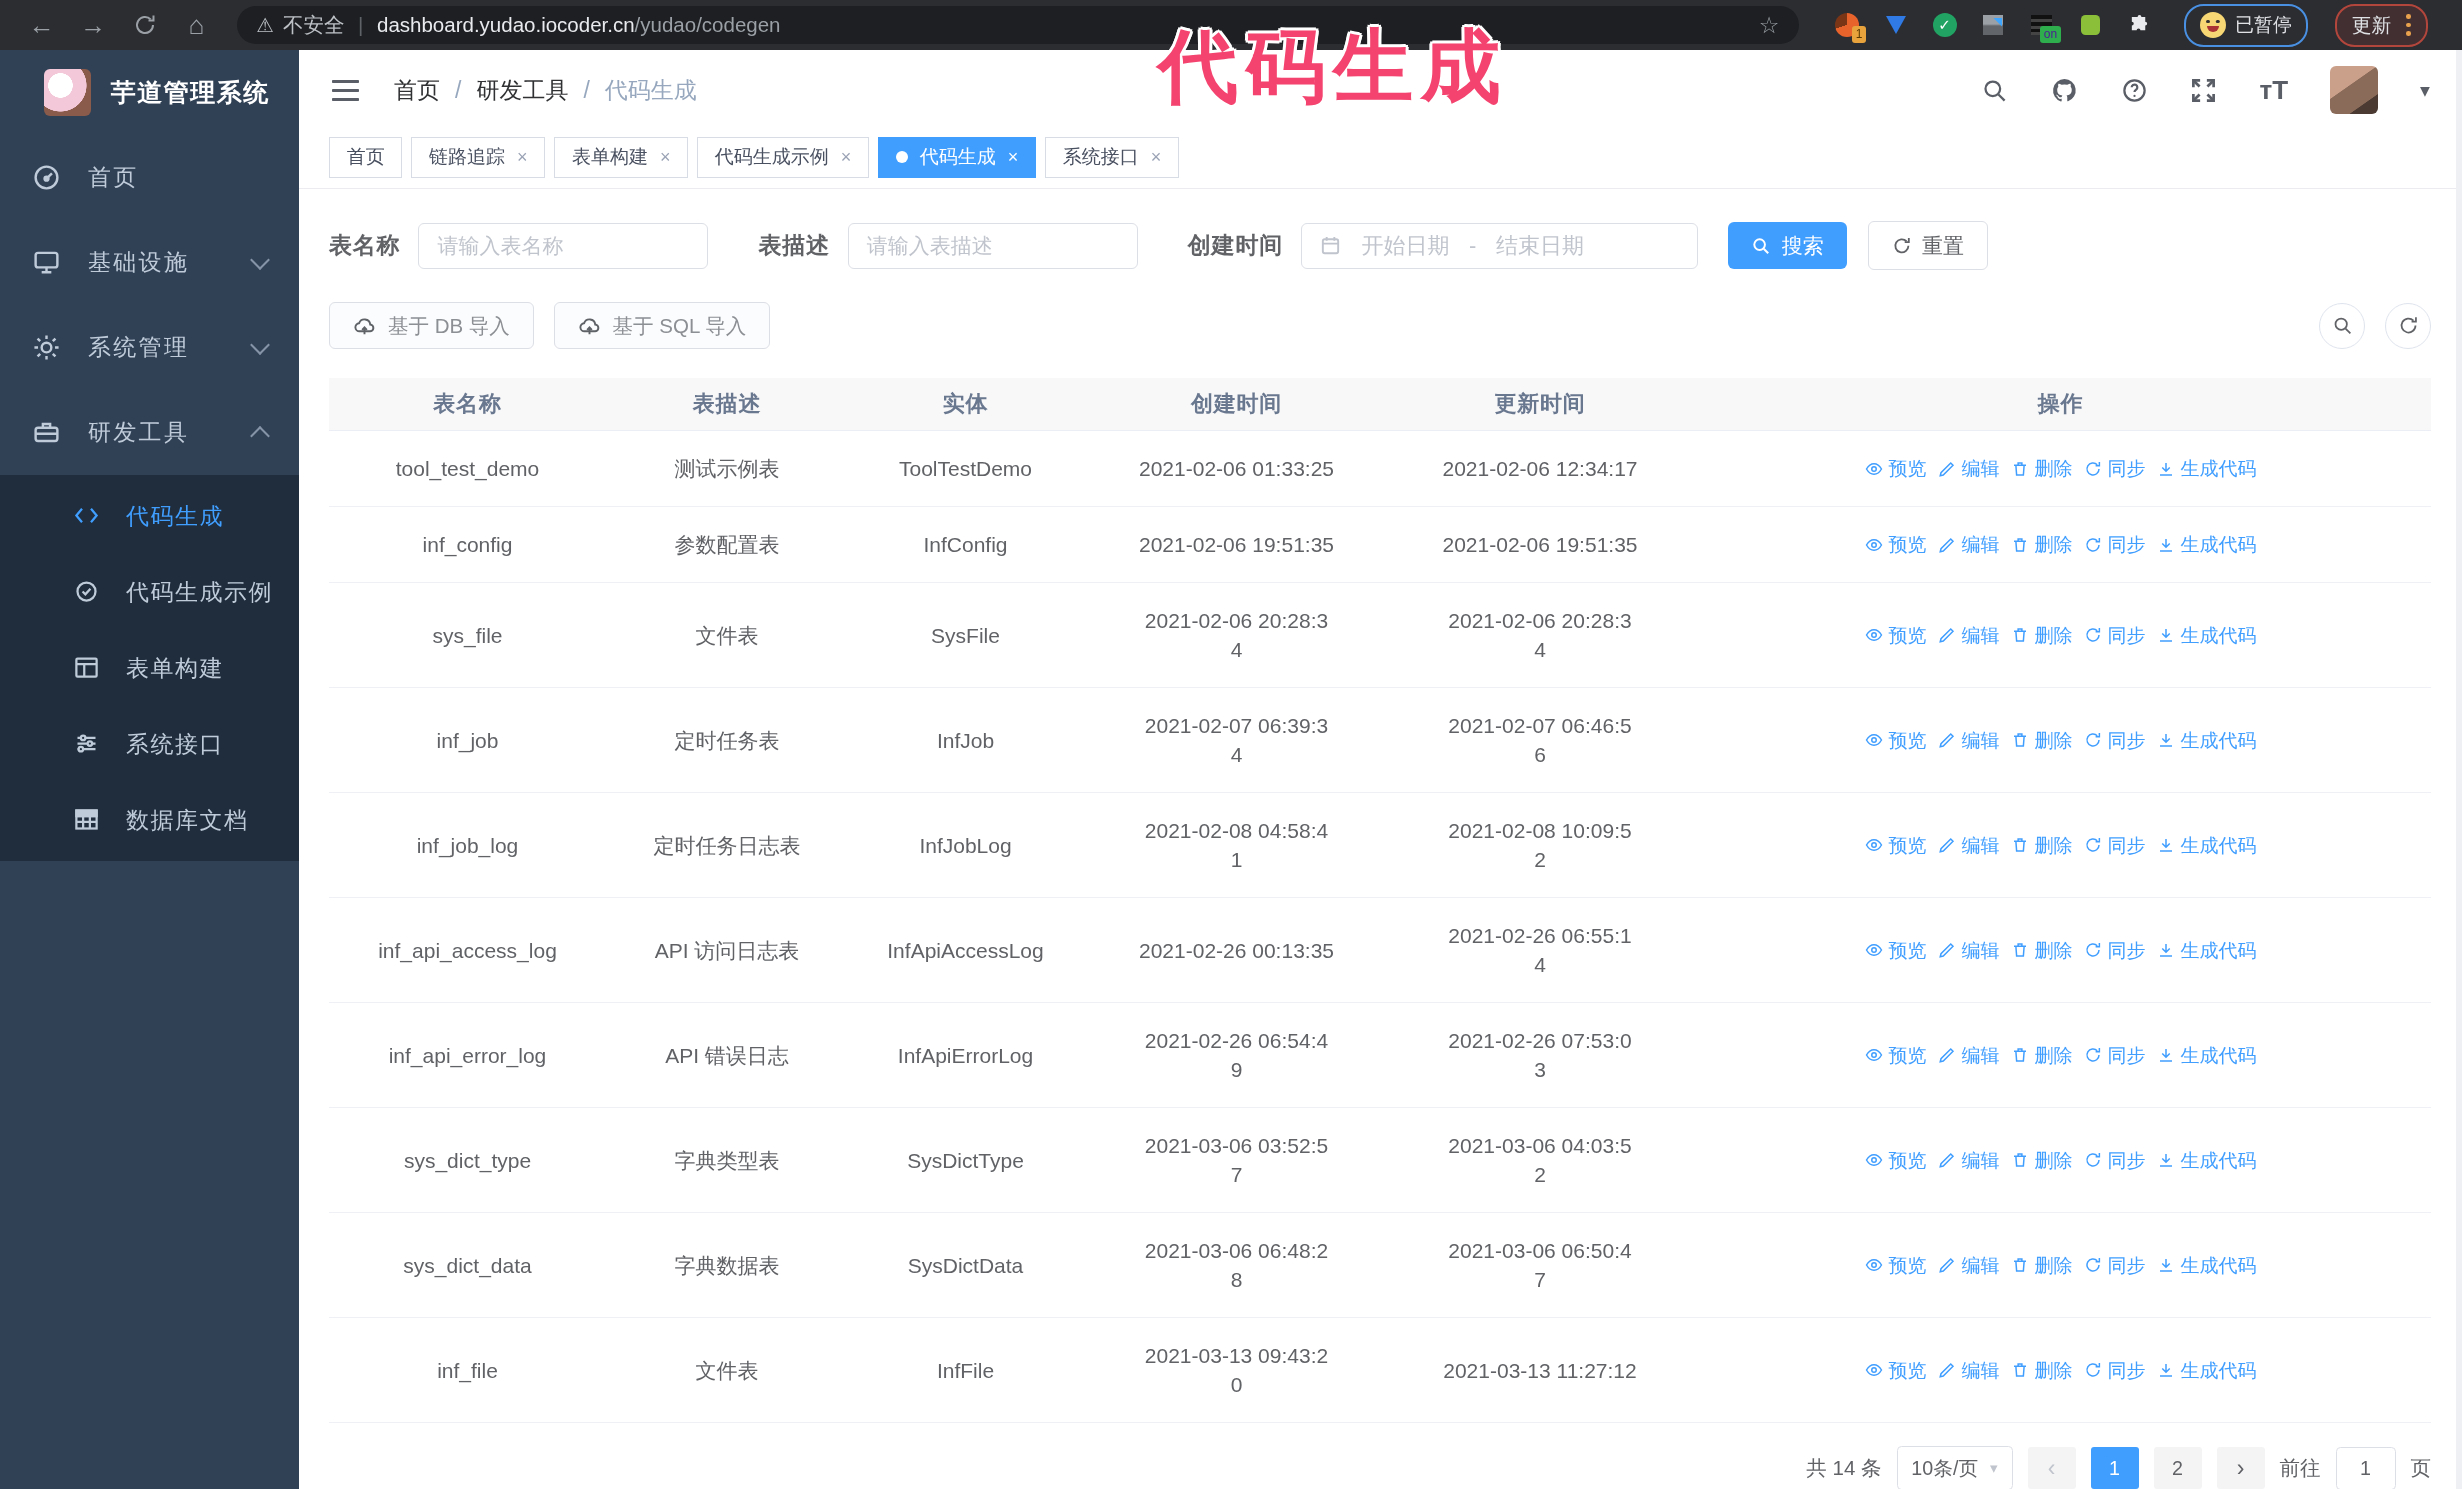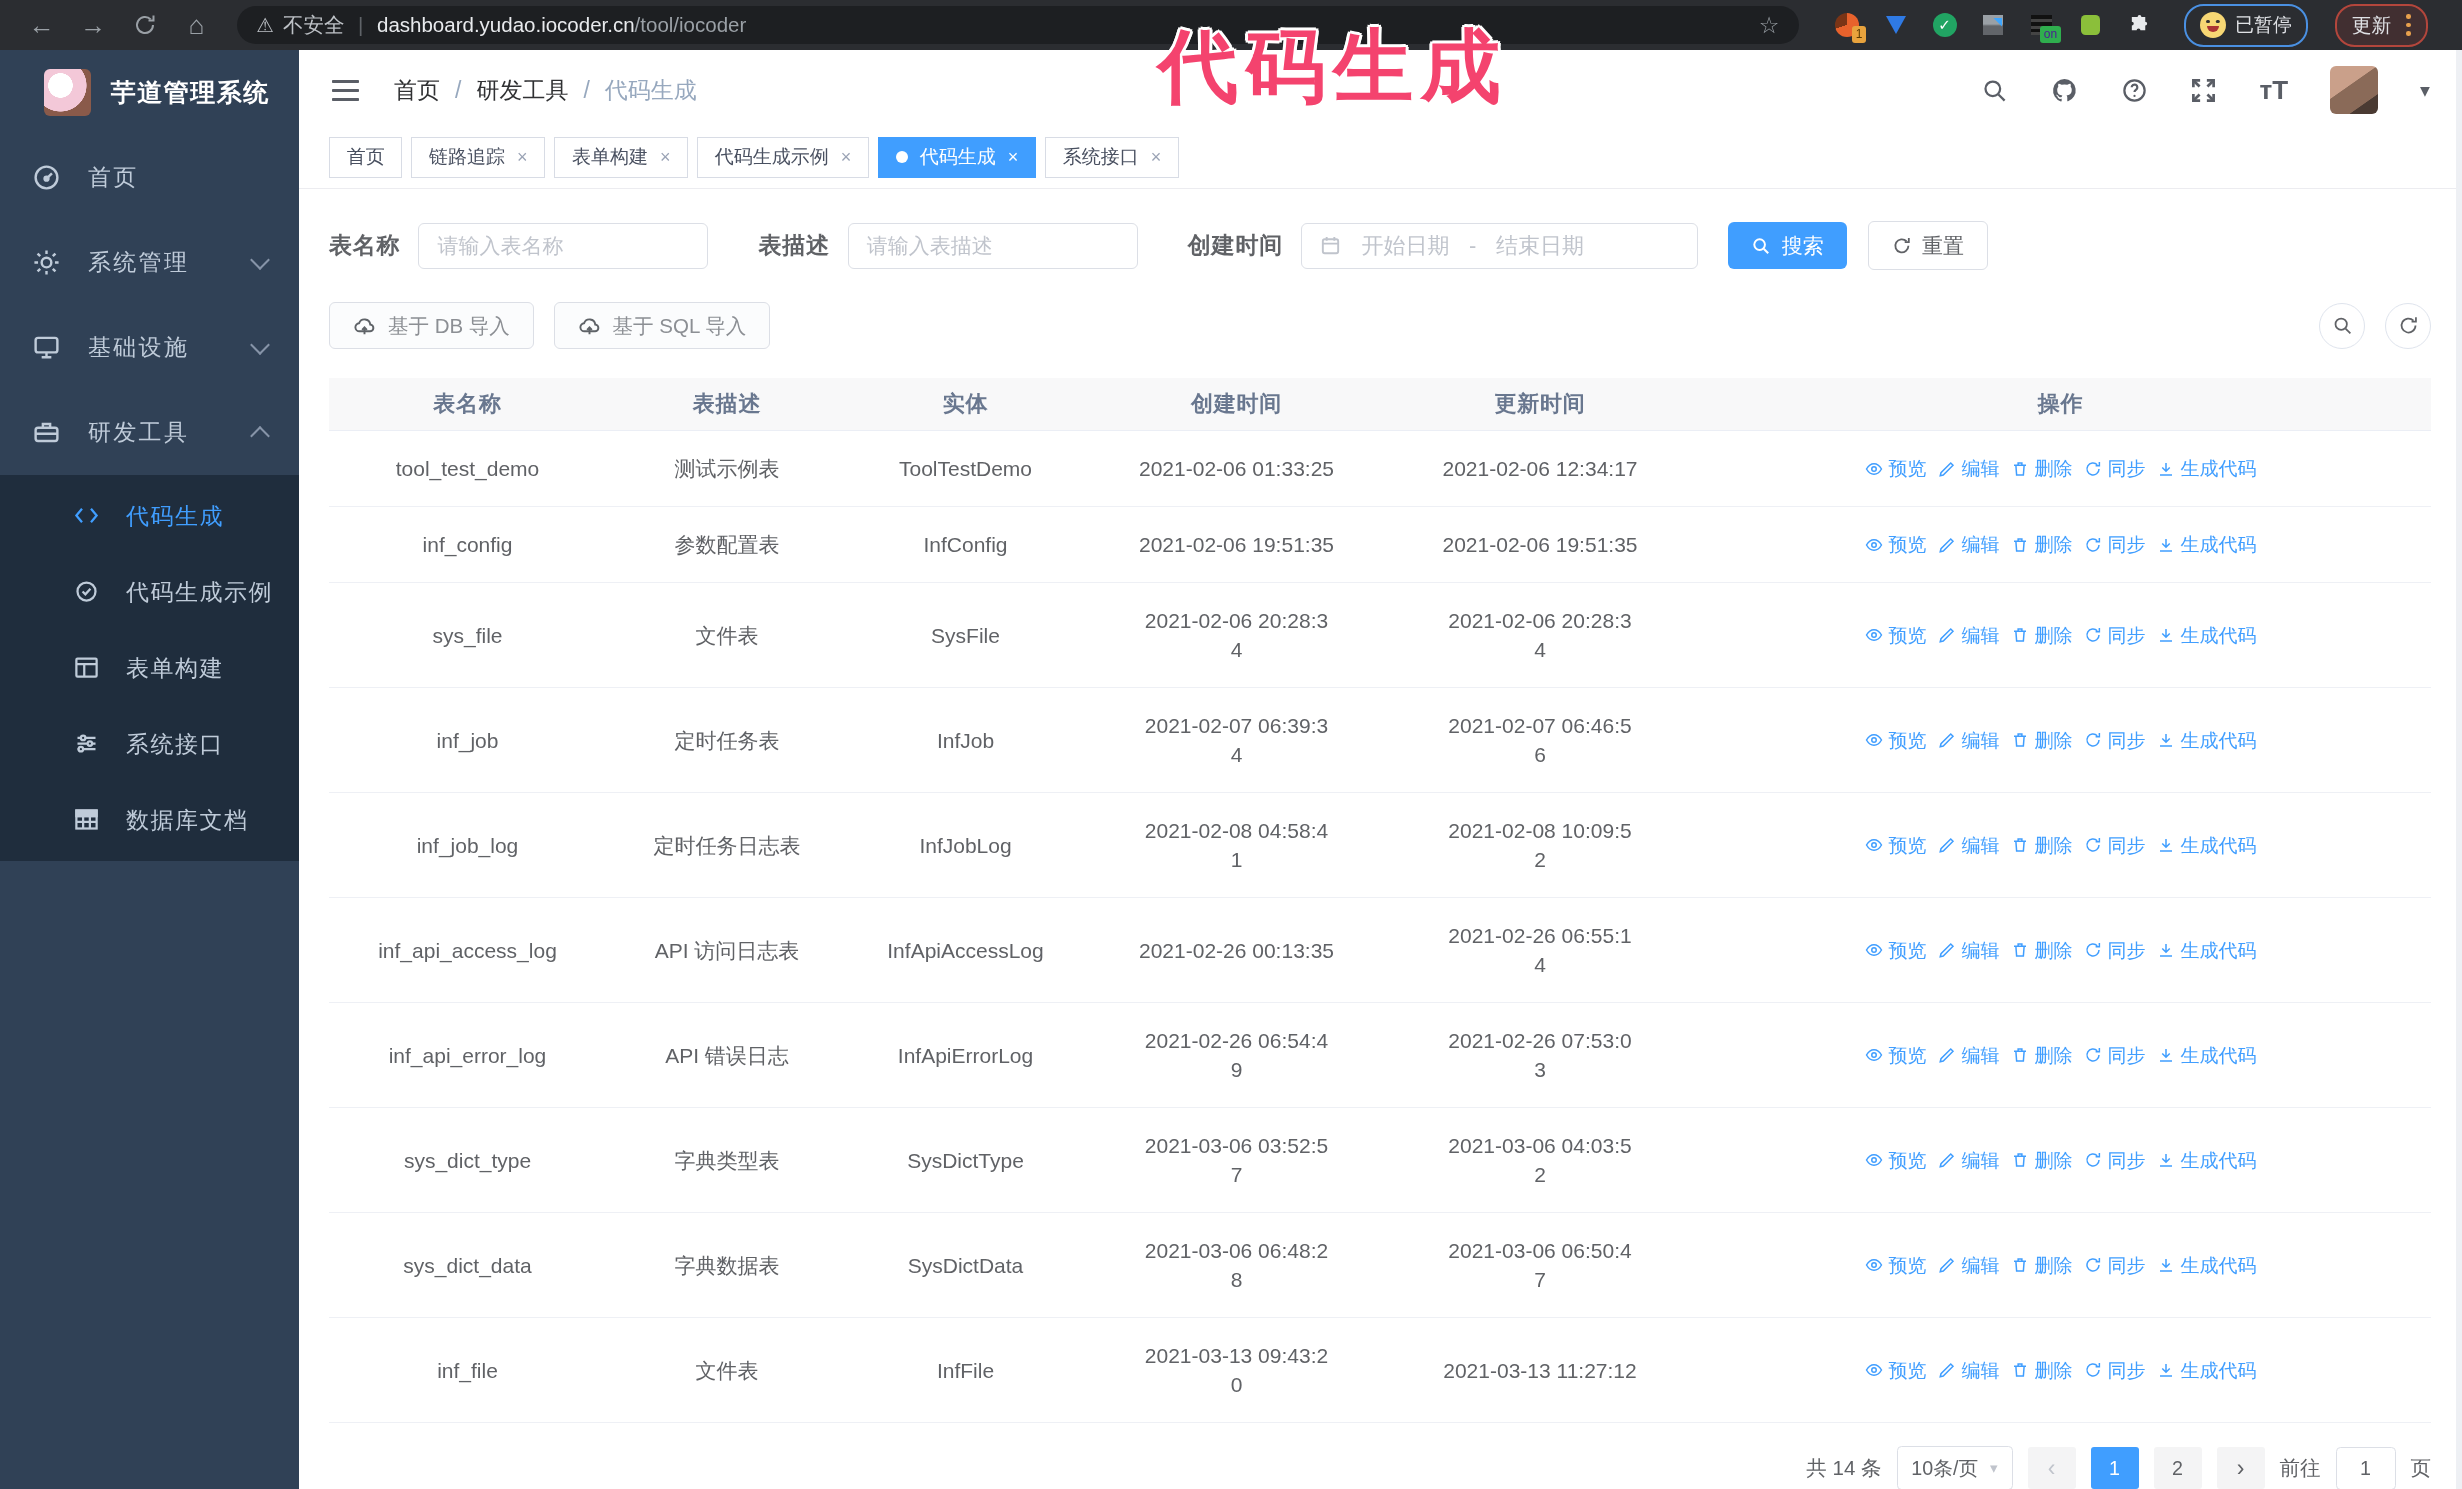--- a/index.html
+++ b/index.html
@@ -132,21 +132,21 @@
           <path d="M20 12a8 8 0 1 1-2.3-5.6"></path>
           <polyline points="20.5 2.5 20.5 7.5 15.5 7.5"></polyline>
         </svg>
     </div>
     <div class="nav-ic">⌂</div>
     <div class="url-pill">
       <span class="warn">⚠</span>
       <span class="sec-label">不安全</span>
       <span class="url-div">|</span>
       <span class="url-host">dashboard.yudao.iocoder.cn</span>
-      <span class="url-path">/tool/iocoder</span>
+      <span class="url-path">/yudao/codegen</span>
       <span class="pill-star">☆</span>
     </div>
     <div class="ext-row">
       <div class="ext">
         <span class="dot" style="background:conic-gradient(#e8622c 0 70%,#7a3416 70% 100%);"></span>
         <span class="badge" style="background:#e8a33d;color:#5a3a00;">1</span>
       </div>
       <div class="ext">
         <span style="width:0;height:0;border-left:10.6px solid transparent;border-right:10.6px solid transparent;border-top:18px solid #2f7ae5;"></span>
       </div>
@@ -198,35 +198,35 @@
               <circle cx="12" cy="12" r="9"></circle>
               <path d="M12 13l4.5-4.5"></path>
               <circle cx="12" cy="13" r="1.6" fill="currentColor"></circle>
             </svg>
         </span>
         <span class="lbl">首页</span>
       </div>
       <div class="nav-item">
         <span class="icon-24">
           <svg viewBox="0 0 24 24" width="29" height="29" fill="none" stroke="currentColor" stroke-width="2">
+              <rect x="3" y="4" width="18" height="12" rx="2"></rect>
+              <path d="M12 16v4M8 20h8"></path>
+            </svg>
+        </span>
+        <span class="lbl">基础设施</span>
+        <span class="chev"></span>
+      </div>
+      <div class="nav-item">
+        <span class="icon-24">
+          <svg viewBox="0 0 24 24" width="29" height="29" fill="none" stroke="currentColor" stroke-width="2">
               <circle cx="12" cy="12" r="4"></circle>
               <path d="M12 2v3M12 19v3M2 12h3M19 12h3M4.6 4.6l2.2 2.2M17.2 17.2l2.2 2.2M19.4 4.6l-2.2 2.2M6.8 17.2l-2.2 2.2"></path>
             </svg>
         </span>
         <span class="lbl">系统管理</span>
-        <span class="chev"></span>
-      </div>
-      <div class="nav-item">
-        <span class="icon-24">
-          <svg viewBox="0 0 24 24" width="29" height="29" fill="none" stroke="currentColor" stroke-width="2">
-              <rect x="3" y="4" width="18" height="12" rx="2"></rect>
-              <path d="M12 16v4M8 20h8"></path>
-            </svg>
-        </span>
-        <span class="lbl">基础设施</span>
         <span class="chev"></span>
       </div>
       <div class="nav-item">
         <span class="icon-24">
           <svg viewBox="0 0 24 24" width="29" height="29" fill="none" stroke="currentColor" stroke-width="2">
               <rect x="3" y="8" width="18" height="11" rx="2"></rect>
               <path d="M9 8V5h6v3M3 13h18"></path>
             </svg>
         </span>
         <span class="lbl">研发工具</span>

